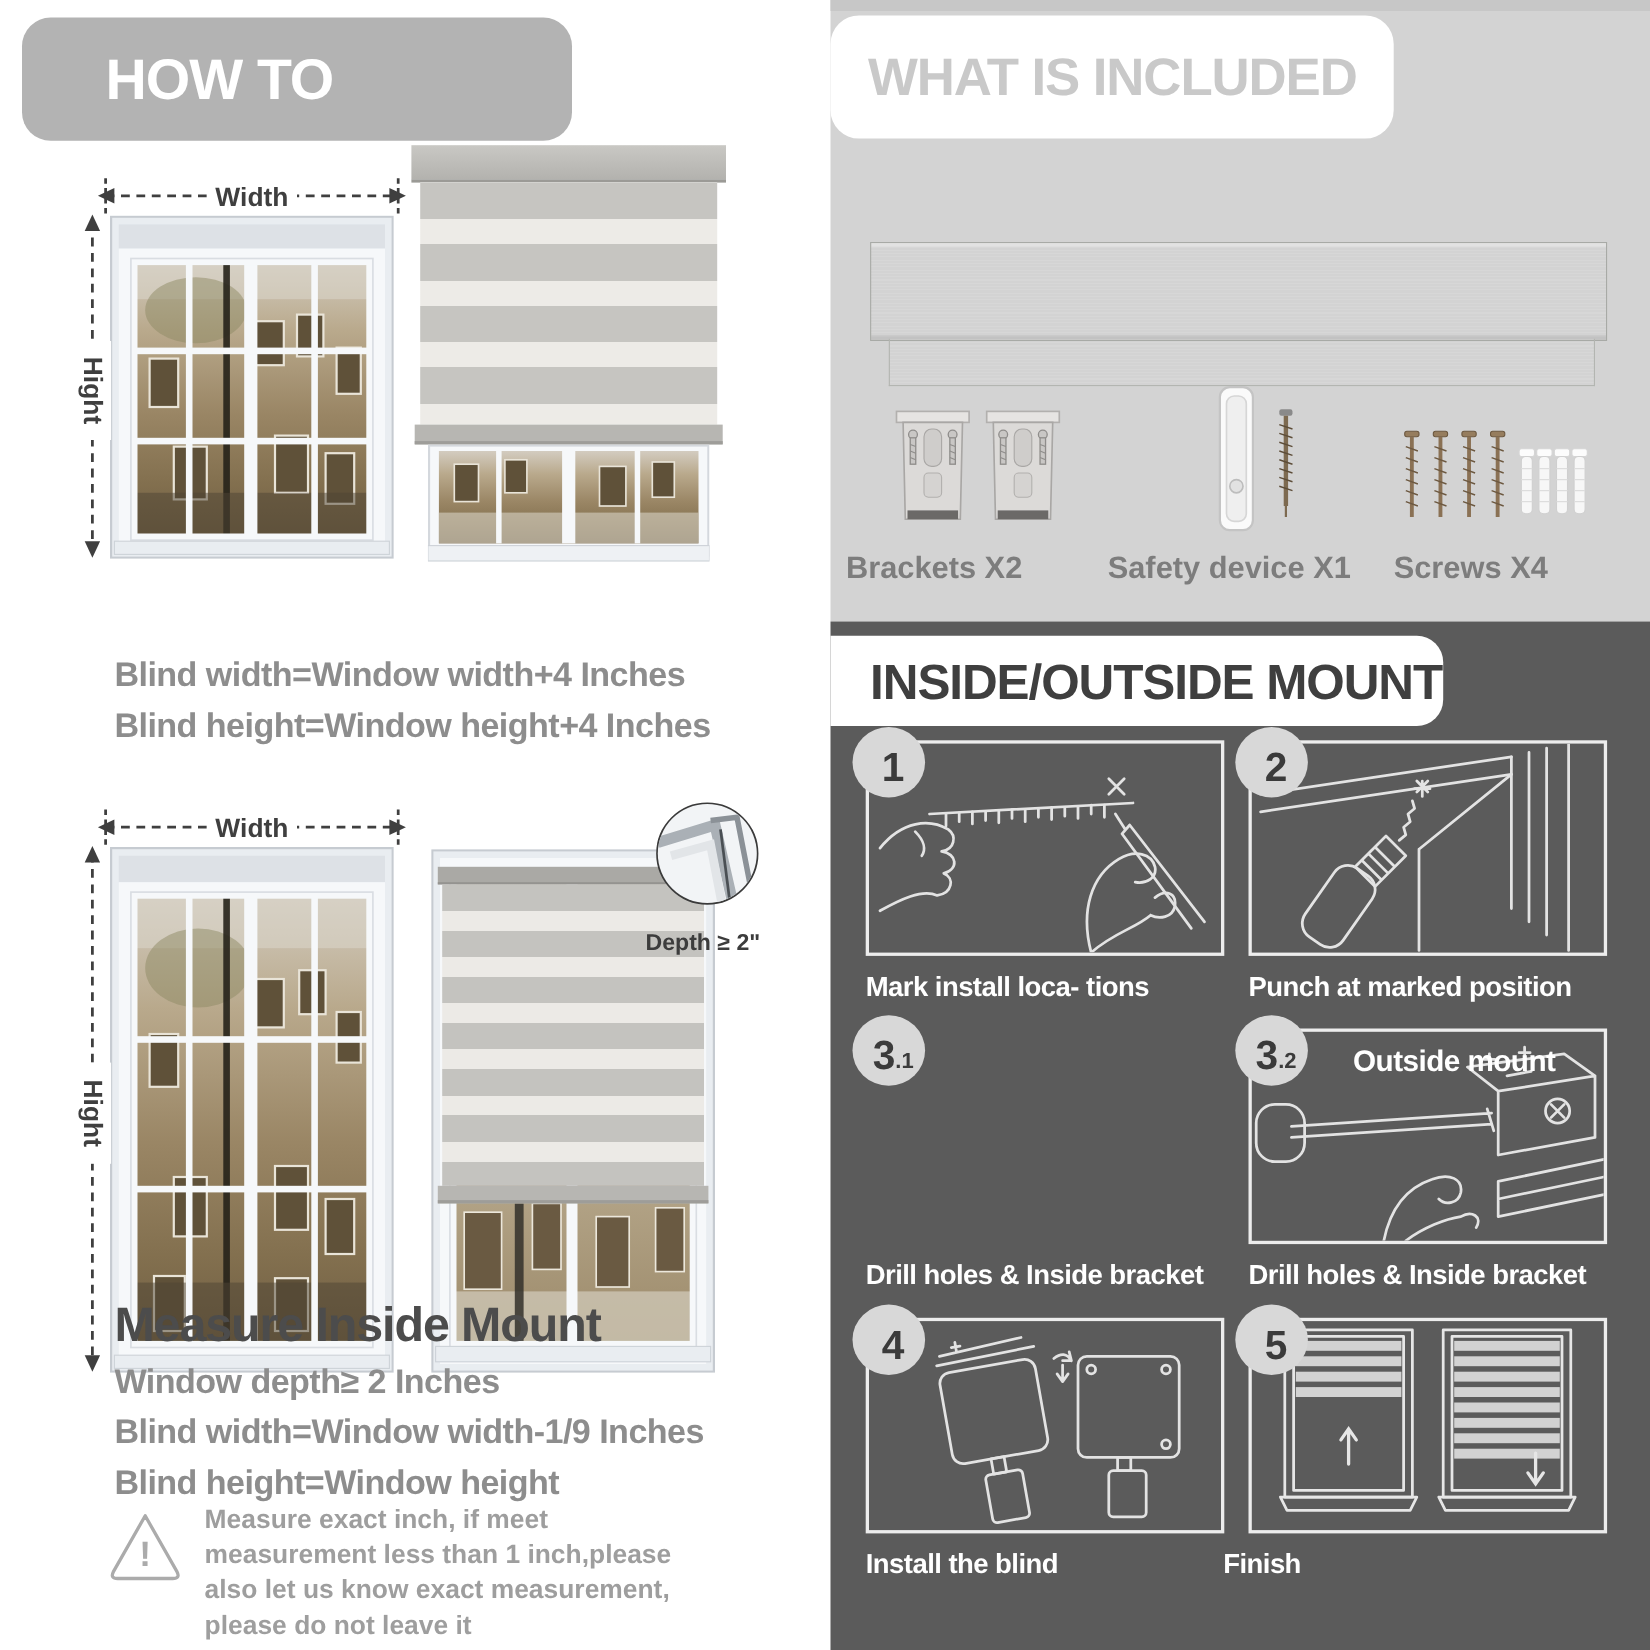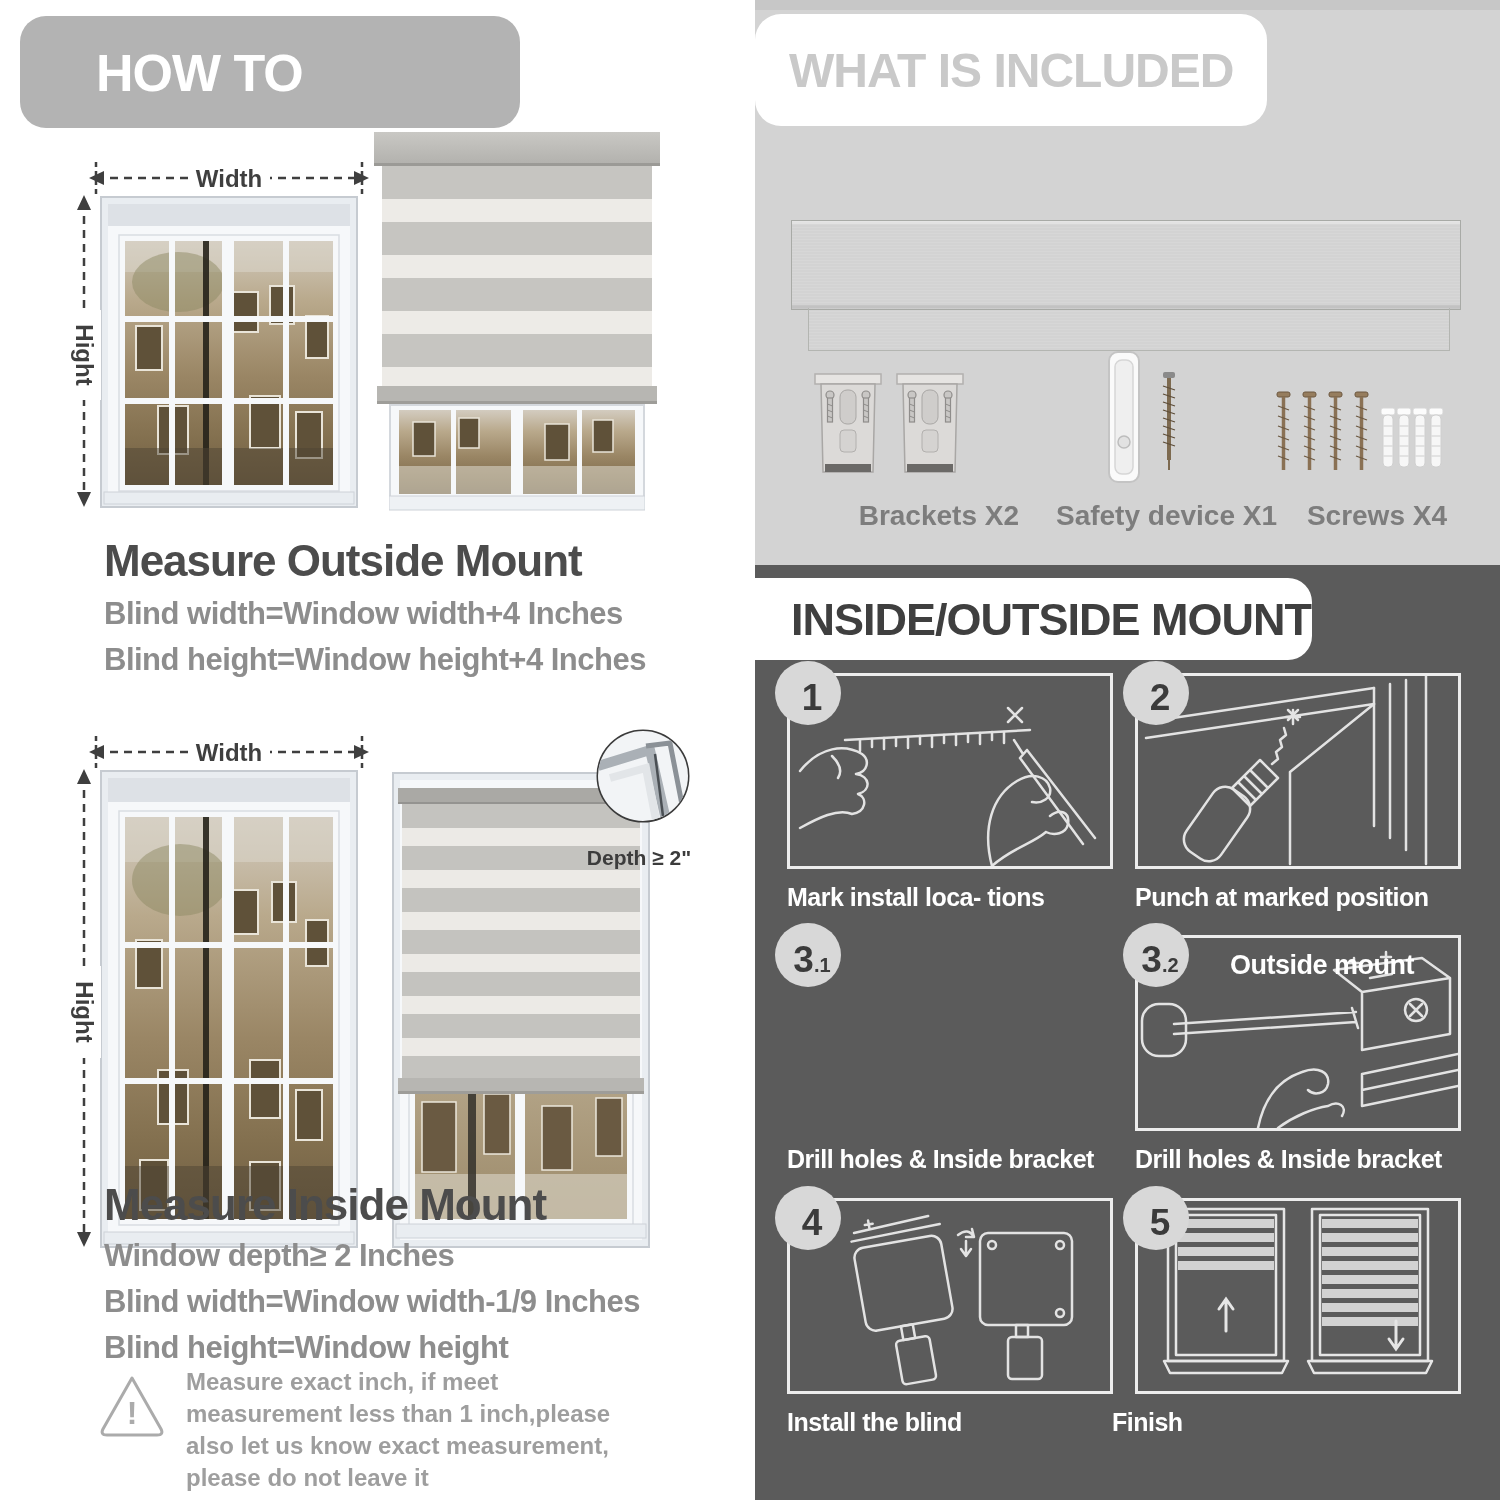--- a/index.html
+++ b/index.html
@@ -23,21 +23,21 @@
   
   .right-light{left:755px;top:0;width:745px;height:565px;background:#d3d3d3;padding-left:31px;}
   .top-strip{left:0;top:0;width:745px;height:10px;background:#c7c7c7;}
   .blind-label{left:118px;top:150px;width:520px;text-align:center;font-size:31px;font-weight:700;color:#8a8a8a;}
   .headrail-main{left:36px;top:220px;width:668px;height:88px;border:1px solid #a8aaa6;
      background:linear-gradient(180deg,#c9cbc7 0%,#bdbfbb 55%,#b0b2ae 100%);
      box-shadow:inset 0 3px 0 rgba(255,255,255,.35), inset 0 -4px 0 rgba(0,0,0,.08);}
   .headrail-under{left:53px;top:308px;width:640px;height:42px;border:1px solid #b3b5b1;border-top:none;
      background:linear-gradient(180deg,#d0d2ce 0%,#c2c4c0 100%);}
   .brushed{background-image:repeating-linear-gradient(180deg,rgba(255,255,255,.10) 0 1px,rgba(0,0,0,0) 1px 3px);}
-  .part-label{top:500px;font-size:28px;font-weight:700;color:#7d7d7d;text-align:right;}
+  .part-label{top:500px;font-size:28px;font-weight:700;color:#7d7d7d;text-align:left;}
   
   .right-dark{left:755px;top:565px;width:745px;height:935px;background:#5b5b5b;}
   .panel{position:absolute;width:326px;height:196px;border:3px solid #ededed;box-sizing:border-box;
          background:#5b5b5b;overflow:hidden;}
   .badge{position:absolute;top:-12px;left:-12px;width:66px;height:64px;background:#d8d8d8;border-radius:50%;
          color:#3b3b3b;font-weight:700;display:flex;align-items:center;justify-content:center;
          padding:8px 0 0 8px;box-sizing:border-box;}
   .badge .n{font-size:37px;line-height:1;}
   .badge .sub{font-size:20px;line-height:1;margin-top:12px;}
   .panel-title{position:absolute;left:92px;top:12px;color:#fff;font-size:27px;font-weight:700;letter-spacing:-0.5px;}
@@ -146,21 +146,20 @@
       <rect x="10" y="62" width="236" height="28" fill="#d9d3c6" opacity="0.6"></rect>
       <g fill="#f6f8fa">
         <rect x="122" y="6" width="12" height="84"></rect>
           <rect x="62" y="6" width="5" height="84"></rect>
         <rect x="188" y="6" width="5" height="84"></rect>
       </g>
       <rect x="0" y="92" width="256" height="14" fill="#eef1f4" stroke="#cdd2d8" stroke-width="1"></rect>
     </svg>
   </div>
 
-  <div class="abs h-measure" style="left:104px;top:536px">Measure Outside Mount</div>
   <div class="abs m-line" style="left:104px;top:596px">Blind width=Window width+4 Inches</div>
   <div class="abs m-line" style="left:104px;top:642px">Blind height=Window height+4 Inches</div>
 
   <svg class="abs" style="left:100px;top:770px" width="258" height="478" viewBox="0 0 258 478">
     <rect x="1" y="1" width="256" height="476" fill="#e9edf1" stroke="#c6cbd1" stroke-width="2"></rect>
     <rect x="8" y="8" width="242" height="24" fill="#dde1e6"></rect>
     <rect x="8" y="32" width="242" height="438" fill="#f6f8fa"></rect>
     <rect x="22" y="44" width="214" height="408" fill="url(#gGlass)"></rect>
     <rect x="24" y="44" width="210" height="48" fill="#d8d3c8" opacity="0.6"></rect>
     <ellipse cx="80" cy="110" rx="48" ry="36" fill="#8d8a64" opacity="0.5"></ellipse>

